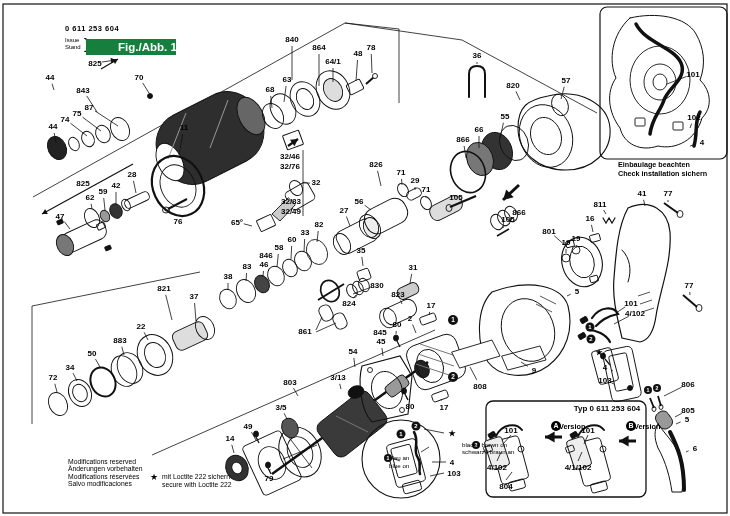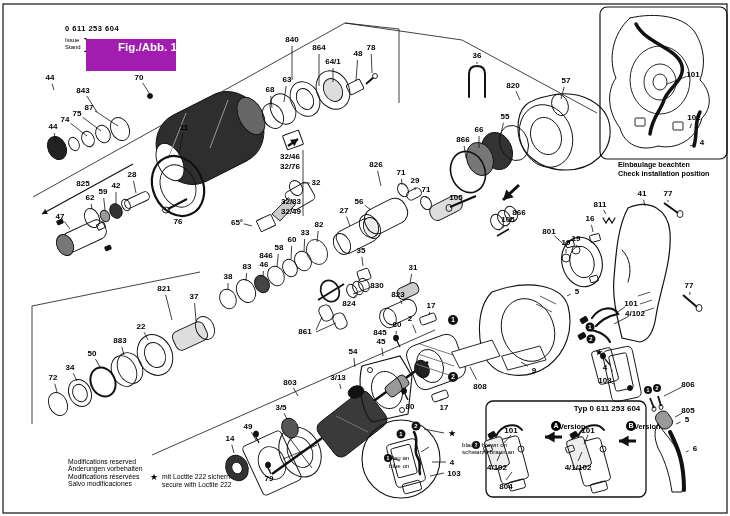--- a/index.html
+++ b/index.html
@@ -4,21 +4,21 @@
 <style>
   html,body{margin:0;padding:0;background:#888;}
   .page{position:relative;width:730px;height:516px;background:#fff;
         font-family:"Liberation Sans",sans-serif;color:#000;overflow:hidden;}
   .page svg{position:absolute;left:0;top:0;}
   .abs{position:absolute;white-space:nowrap;padding-left:32px;}
   .pn{left:33px;top:24px;font-size:7.5px;font-weight:bold;letter-spacing:.5px;}
   .issue{left:33px;top:37px;font-size:6px;line-height:6.5px;}
   .brace{left:52px;top:35px;font-size:15px;font-weight:normal;}
   .date{left:62px;top:41px;font-size:7px;font-weight:bold;}
-  .figbox{left:86px;top:39px;width:58px;height:32px;background:#a21caf;color:#fff;
+  .figbox{left:86px;top:39px;width:58px;height:16px;background:#15803d;color:#fff;
           font-size:11.5px;font-weight:bold;text-align:center;line-height:16px;}
   .insetcap{left:586px;top:161px;font-size:7.2px;font-weight:bold;line-height:8.8px;}
   .footnotes{left:36px;top:458px;font-size:6.8px;line-height:7.4px;}
   .locstar{left:118px;top:472px;font-size:9px;}
   .loctxt{left:130px;top:473px;font-size:6.8px;line-height:7.6px;}
   .typtitle{left:486px;top:404px;width:178px;text-align:center;font-size:8px;font-weight:bold;}
   .verlabel{font-size:7.3px;font-weight:bold;}
   .va{left:527px;top:422px;} .vb{left:602px;top:422px;}
   .badge{position:absolute;width:10px;height:10px;border-radius:50%;background:#000;color:#fff;
          font-size:7px;font-weight:bold;text-align:center;line-height:10px;}
@@ -490,21 +490,21 @@
   <div class="abs issue">
     <span>Issue</span><br>
     <span>Stand</span>
   </div>
   <div class="abs brace">}</div>
   <div class="abs date">12-01-17</div>
   <div class="abs figbox">Fig./Abb. 1</div>
 
   <div class="abs insetcap">
     <span>Einbaulage beachten</span><br>
-    <span>Check installation position</span>
+    <span>Check installation sichern</span>
   </div>
 
   <div class="abs footnotes">
     <span>Modifications reserved</span><br>
     <span>Änderungen vorbehalten</span><br>
     <span>Modifications réservées</span><br>
     <span>Salvo modificaciones</span>
   </div>
   <div class="abs locstar">★</div>
   <div class="abs loctxt">

